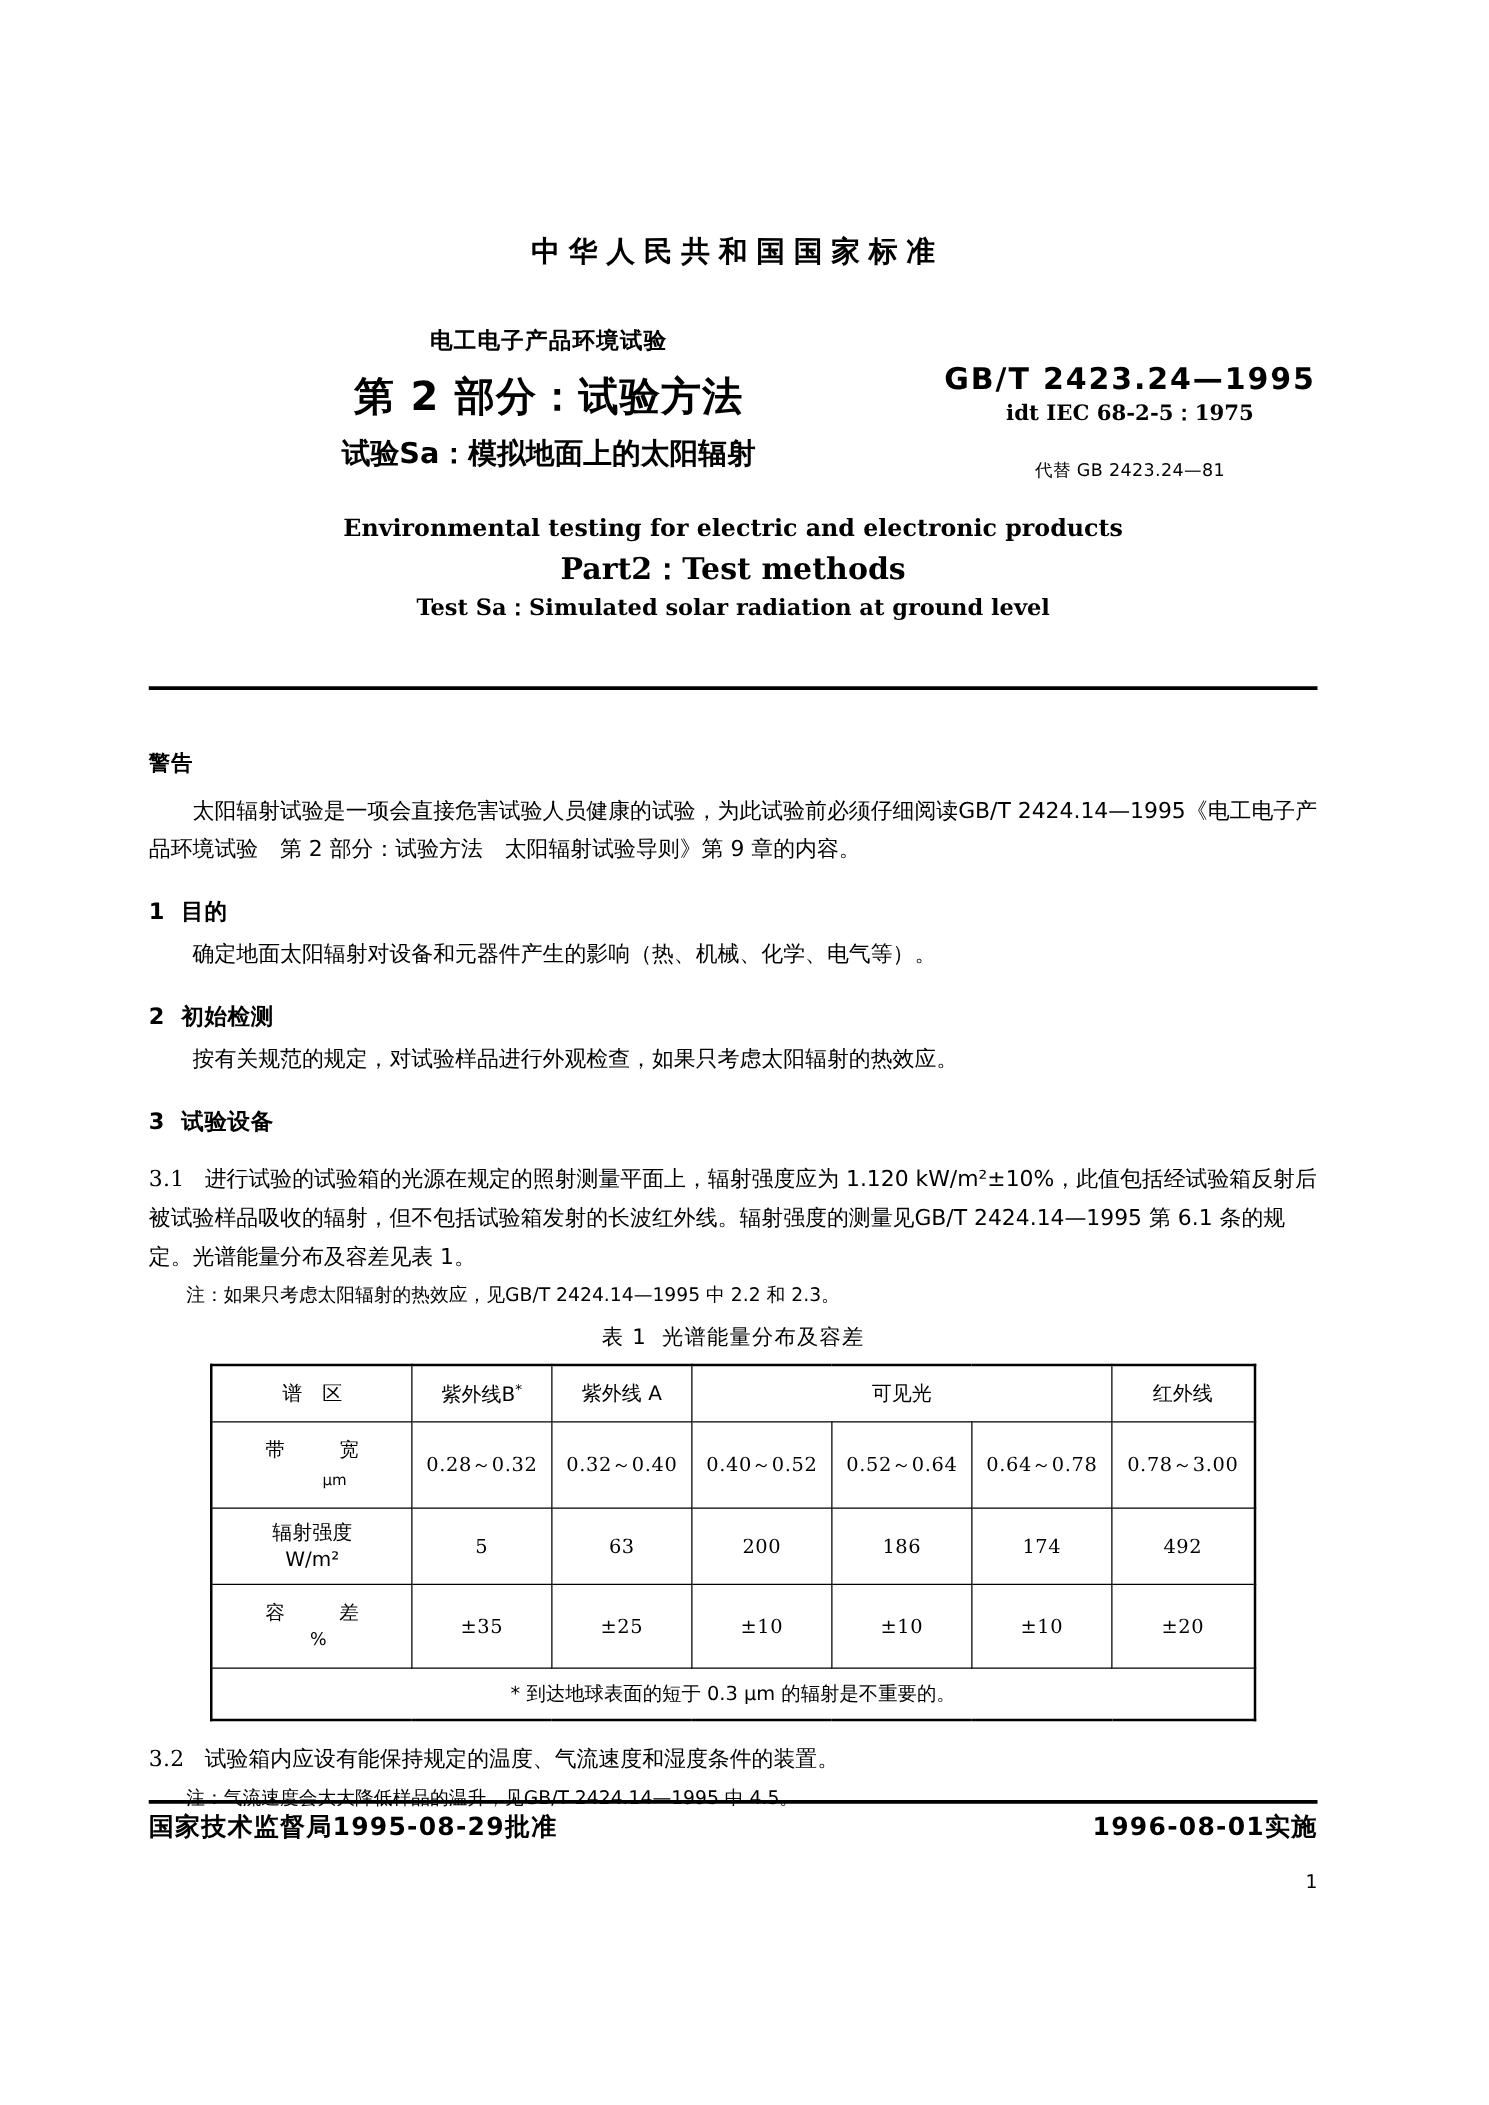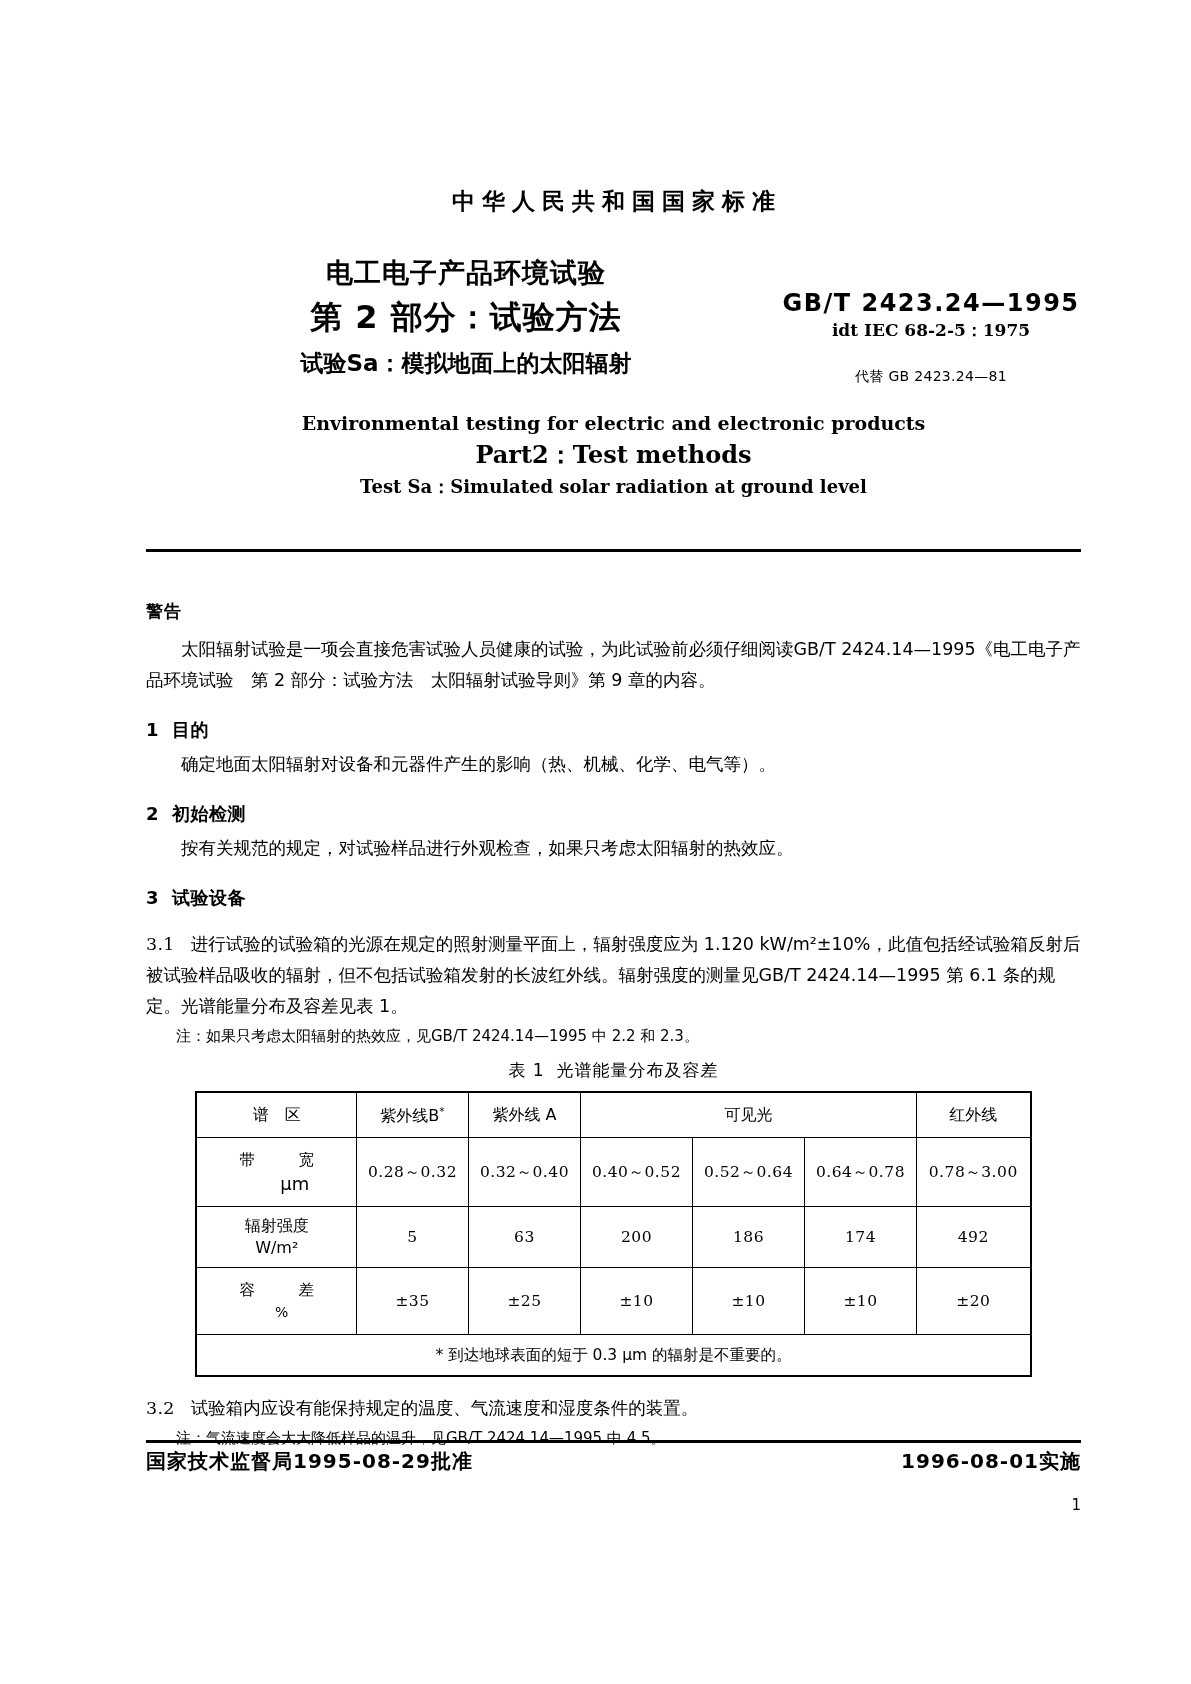--- a/index.html
+++ b/index.html
@@ -14,21 +14,21 @@
   .page {
     position: relative;
     width: 1191px;
     height: 1684px;
     margin: 0 auto;
     background: #ffffff;
     overflow: hidden;
   }
   .content {
     position: absolute;
-    left: 146px;
+    left: 119px;
     top: 0;
     width: 935px;
     height: 1228px;
   }
 
   
   .masthead {
     text-align: center;
     padding-top: 186px;
   }
@@ -49,21 +49,21 @@
   }
   .cn-titles {
     position: absolute;
     left: 60px;
     top: 0;
     width: 520px;
     text-align: center;
   }
   .cn-title-1 {
     font-weight: bold;
-    font-size: 27px;
+    font-size: 18px;
     letter-spacing: 1px;
     line-height: 40px;
     white-space: nowrap;
   }
   .cn-title-2 {
     font-weight: bold;
     font-size: 32px;
     letter-spacing: 1px;
     line-height: 40px;
     margin-top: 4px;
@@ -207,21 +207,21 @@
     font-size: 16px;
     line-height: 24px;
   }
   .lbl-wide {
     letter-spacing: 14px;
     text-indent: 14px;
     display: block;
   }
   .lbl-unit {
     display: block;
-    font-size: 18px;
+    font-size: 12px;
     letter-spacing: 0;
     margin-top: 2px;
     padding-left: 36px;
   }
   .lbl-unit-r {
     display: block;
     font-size: 14px;
     letter-spacing: 0;
     margin-top: 0px;
     padding-left: 10px;

